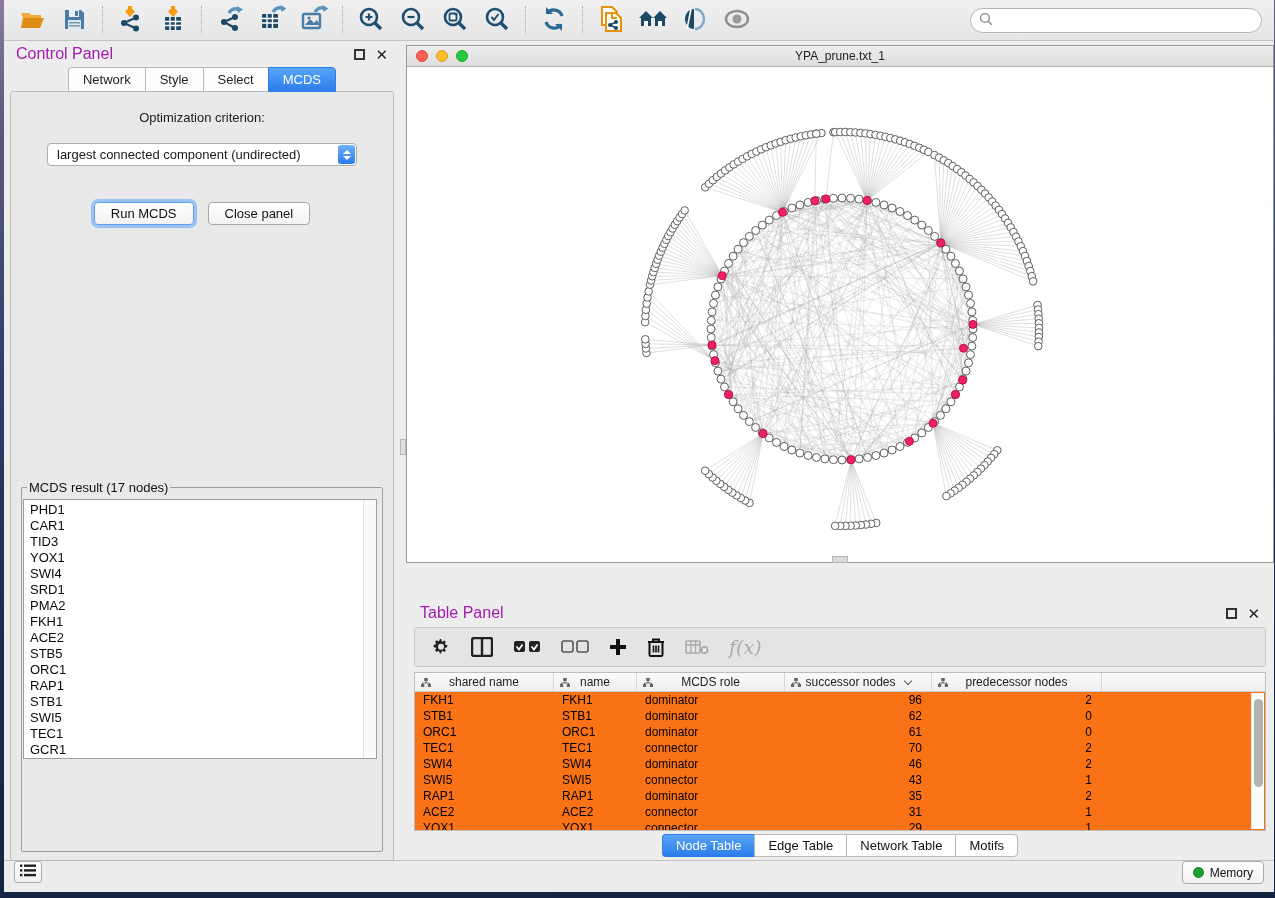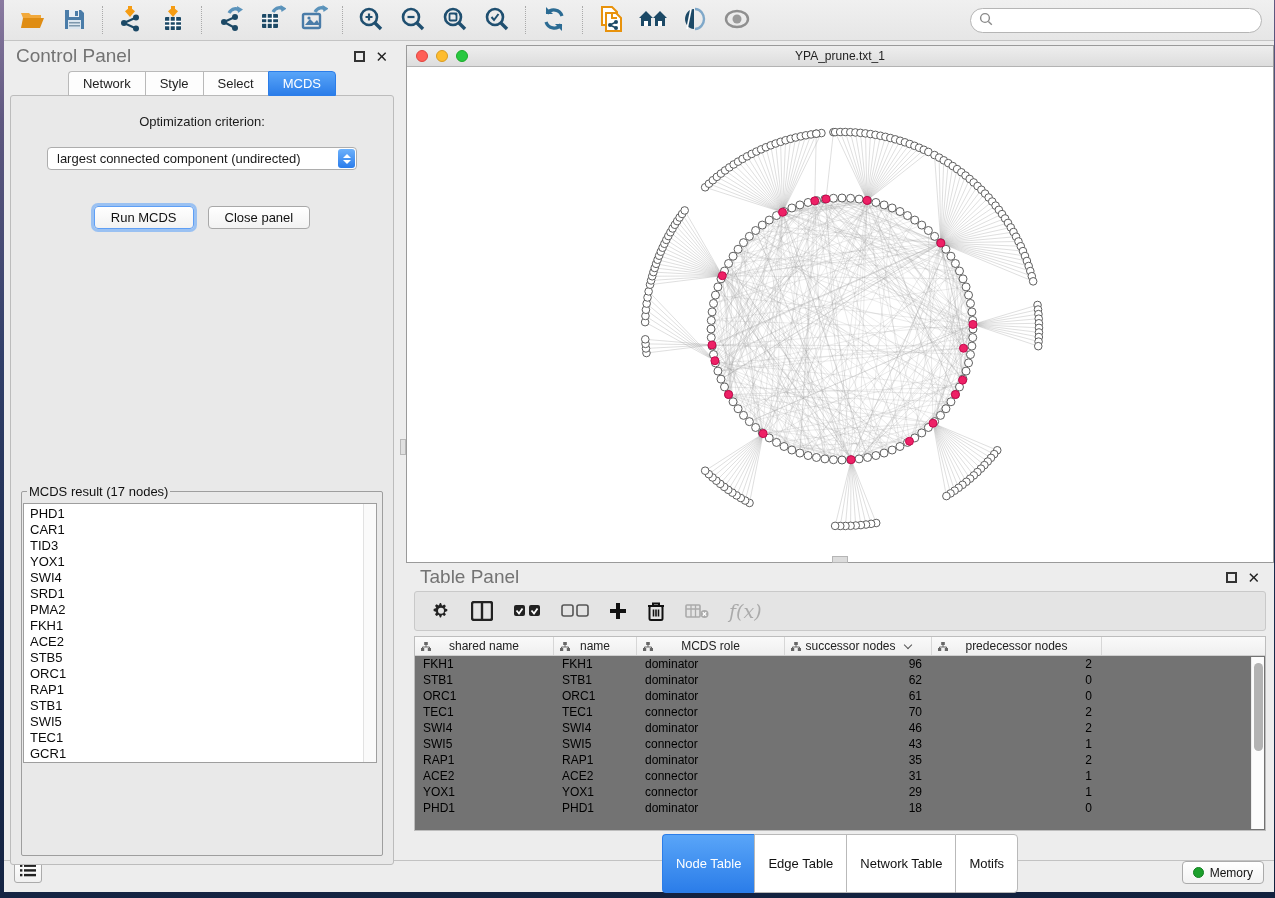--- a/index.html
+++ b/index.html
@@ -22,21 +22,21 @@
   .searchbox input { border:none; outline:none; flex:1; font-size:12px; background:transparent; font-family:inherit; }
 
   
   .main { flex:1; display:flex; min-height:0; position:relative; }
   .vdivider { width:6px; background:#ededed; position:relative; }
   .vgrip { position:absolute; top:398px; left:0; width:6px; height:16px; background:#e0e0e0; border:1px solid #b9b9b9; }
 
   
   .control-panel { width:396px; flex:0 0 auto; background:#ededed; padding:4px 6px 0 6px; display:flex; flex-direction:column; }
   .panel-titlebar { height:24px; display:flex; align-items:center; padding:0 6px; }
-  .panel-title { font-size:19px; color:#737373; }
+  .panel-title { font-size:16px; color:#a21caf; }
   .panel-wctl { margin-left:auto; display:flex; gap:10px; align-items:center; }
   .wctl-float { width:11px; height:11px; border:2px solid #333; }
   .wctl-close { font-size:15px; font-weight:bold; color:#222; line-height:11px; }
 
   .tabrow { display:flex; justify-content:center; position:relative; z-index:2; margin-top:4px; }
   .tab { padding:4px 14px; font-size:13px; background:#fdfdfd; border:1px solid #b9b9b9; border-right:none;
          color:#222; cursor:default; }
   .tab:first-child { border-radius:4px 0 0 0; }
   .tab:last-child { border-right:1px solid #b9b9b9; border-radius:0 4px 0 0; }
   .tab.active { background:linear-gradient(#59a5f8,#2b7de9); color:#fff; border-color:#2b7de9; }
@@ -57,21 +57,21 @@
   .pushbtn.focused { box-shadow:0 0 0 3px rgba(90,160,250,.55); border-color:#5f9ff5; }
 
   fieldset.result-group { margin-top:255px; border:1px solid #9e9e9e; border-radius:2px; padding:4px 5px 5px 1px;
                           background:#e9e9e9; display:flex; flex-direction:column; height:372px; }
   fieldset.result-group legend { font-size:13px; padding:0 2px; margin-left:4px; color:#111; }
   .result-list { background:#fff; border:1px solid #9e9e9e; flex:1; overflow:hidden; position:relative;
                  padding:2px 0 0 6px; font-size:13px; line-height:16px; color:#0a0a0a; }
   .result-scroll { position:absolute; right:0; top:0; bottom:0; width:13px; background:#fafafa; border-left:1px solid #e2e2e2; }
 
   
-  .right-col { flex:1; display:flex; flex-direction:column; min-width:0; }
+  .right-col { flex:1; display:flex; flex-direction:column; min-width:0;gap:36px; }
 
   .net-window { height:518px; flex:0 0 auto; border:1px solid #9a9a9a; display:flex; flex-direction:column; background:#fff; position:relative; margin-top:4px; }
   .net-titlebar { height:21px; background:linear-gradient(#eeeeee,#dddddd); border-bottom:1px solid #b3b3b3;
                   display:flex; align-items:center; position:relative; flex:0 0 auto; }
   .tlights { display:flex; gap:8px; margin-left:9px; }
   .tlight { width:12px; height:12px; border-radius:50%; }
   .tl-red { background:#ff5f57; border:1px solid #e0443e; }
   .tl-yellow { background:#febc2e; border:1px solid #d89c20; }
   .tl-green { background:#28c840; border:1px solid #1aab29; }
   .net-title { position:absolute; left:0; right:0; text-align:center; font-size:12px; color:#222; }
@@ -79,38 +79,38 @@
   .hgrip { position:absolute; left:50%; bottom:-1px; width:16px; height:7px; transform:translateX(-50%);
            background:#dcdcdc; border:1px solid #b5b5b5; }
 
   
   .table-panel { flex:1; background:#ededed; padding:2px 8px 0 8px; display:flex; flex-direction:column; min-height:0; }
   .tp-toolbar { height:40px; background:#e4e4e4; border:1px solid #c9c9c9; border-radius:3px;
                 display:flex; align-items:center; gap:20px; padding:0 16px; flex:0 0 auto; margin-top:2px; }
   .tp-icon { display:flex; align-items:center; justify-content:center; }
   .fx { font-family:"DejaVu Serif","Liberation Serif",serif; font-style:italic; font-size:19px; color:#aaa; }
 
-  .datatable { flex:1; background:#737373; border:1px solid #bdbdbd; margin-top:5px; position:relative; overflow:hidden;
+  .datatable { flex:1; background:#f97316; border:1px solid #bdbdbd; margin-top:5px; position:relative; overflow:hidden;
                font-size:12px; }
   .thead { display:grid; grid-template-columns:139px 83px 148px 147px 170px 1fr; height:19px;
            background:linear-gradient(#fafafa,#efefef); border-bottom:1px solid #cfcfcf; }
   .th { display:flex; align-items:center; justify-content:center; gap:5px; border-right:1px solid #d7d7d7;
         color:#222; position:relative; font-size:12px; }
   .th:last-child { border-right:none; }
   .th .colicon { position:absolute; left:6px; }
   .sortchev { width:6px; height:6px; border-right:1.5px solid #555; border-bottom:1.5px solid #555;
               transform:rotate(45deg); margin-left:4px; margin-top:-3px; }
   .trow { display:grid; grid-template-columns:139px 83px 148px 147px 170px 1fr; height:16px; line-height:16px; }
   .td { padding:0 8px; white-space:nowrap; overflow:hidden; color:#000; }
   .td.num { text-align:right; padding-right:10px; }
   .tbl-scroll { position:absolute; right:1px; top:20px; bottom:1px; width:13px; background:#fcfcfc; border-left:1px solid #ececec; }
   .tbl-thumb { position:absolute; left:2px; top:6px; width:9px; height:88px; background:#b3b3b3; border-radius:5px; }
 
   .bottom-tabrow { height:26px; display:flex; justify-content:center; align-items:flex-start; flex:0 0 auto; margin-top:3px; }
-  .btab { padding:21px 13px; font-size:13px; background:#fff; border:1px solid #b9b9b9; border-right:none; color:#111; }
+  .btab { padding:3px 13px; font-size:13px; background:#fff; border:1px solid #b9b9b9; border-right:none; color:#111; }
   .btab:first-child { border-radius:4px 0 0 4px; }
   .btab:last-child { border-right:1px solid #b9b9b9; border-radius:0 4px 4px 0; }
   .btab.active { background:linear-gradient(#59a5f8,#2b7de9); color:#fff; border-color:#2b7de9; }
 
   
   .statusbar { height:32px; background:#ededed; border-top:1px solid #c2c2c2; display:flex; align-items:flex-start;
                padding:0 10px; flex:0 0 auto; }
   .status-listbtn { width:28px; height:22px; background:linear-gradient(#fff,#f0f0f0); border:1px solid #ababab;
                     border-radius:3px; display:flex; align-items:center; justify-content:center; }
   .memory-btn { margin-left:auto; height:23px; background:linear-gradient(#fff,#f2f2f2); border:1px solid #ababab;

